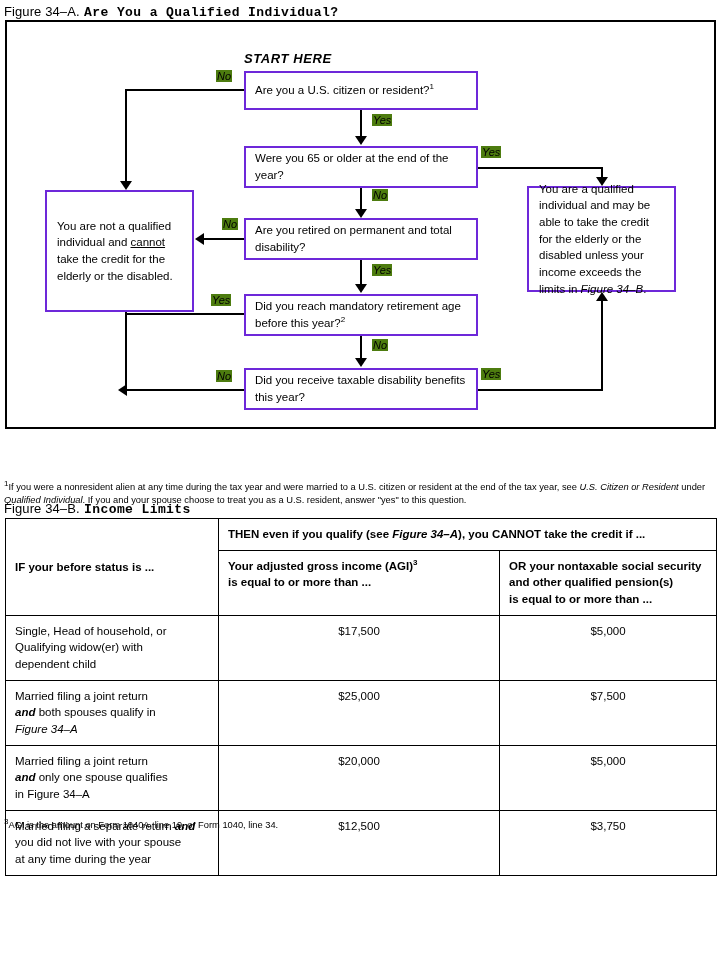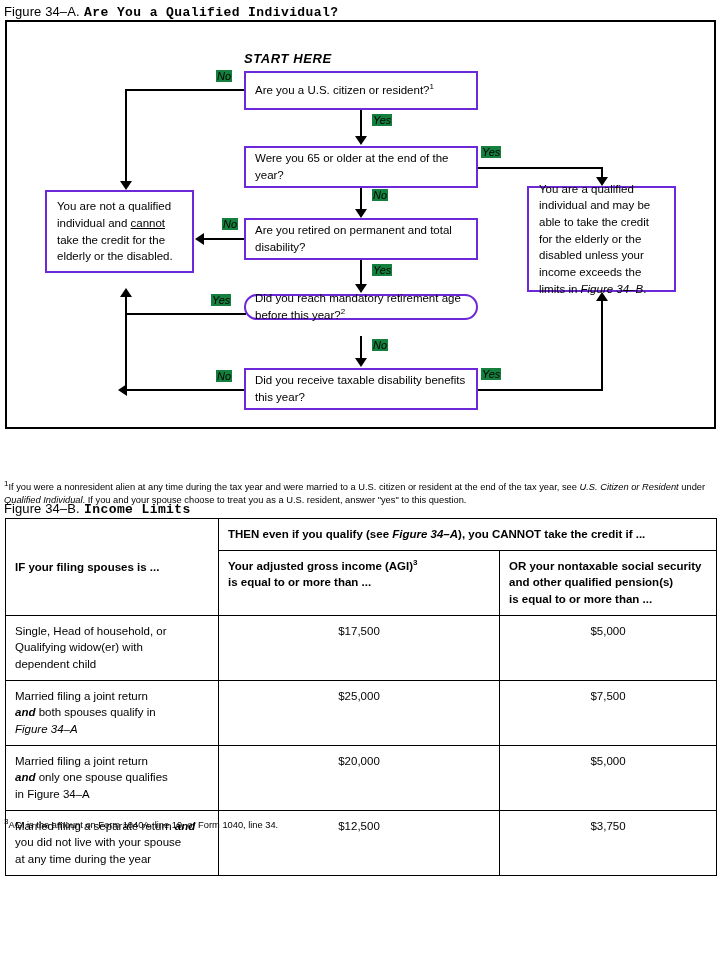--- a/index.html
+++ b/index.html
@@ -57,25 +57,25 @@
     z-index: 5;
   }
   .flow-box.center-v {
     display: flex;
     align-items: center;
   }
 
   #box-citizen   { left: 244px; top: 71px;  width: 234px; height: 39px; }
   #box-age65     { left: 244px; top: 146px; width: 234px; height: 42px; }
   #box-retired   { left: 244px; top: 218px; width: 234px; height: 42px; }
-  #box-mandatory { left: 244px; top: 294px; width: 234px; height: 26px; border-radius: 18px; }
+  #box-mandatory { left: 244px; top: 294px; width: 234px; height: 42px; }
   #box-taxable   { left: 244px; top: 368px; width: 234px; height: 42px; }
 
   #box-not-qualified {
-    left: 45px; top: 190px; width: 149px; height: 83px;
+    left: 45px; top: 190px; width: 149px; height: 122px;
     padding: 6px 10px;
     display: flex; align-items: center;
   }
   #box-qualified {
     left: 527px; top: 186px; width: 149px; height: 106px;
     padding: 6px 10px;
     display: flex; align-items: center;
   }
 
   .u { text-decoration: underline; }
@@ -125,21 +125,21 @@
     border-bottom: 6px solid transparent;
     border-right: 9px solid #000;
   }
 
   
   .branch-label {
     position: absolute;
     font-size: 11px;
     font-style: italic;
     z-index: 4;
-    background: #15803d;
+    background: #4d7c0f;
     padding: 0 1px;
     white-space: nowrap;
   }
 
   
   #figA-footnotes {
     position: absolute;
     left: 4px;
     top: 433px;
     width: 714px;
@@ -281,21 +281,21 @@
 </div>
 
 <table id="figB-table">
   <colgroup>
     <col class="col-a">
       <col class="col-b">
       <col class="col-c">
   </colgroup>
   <tbody>
     <tr>
-      <td class="hdr status-mid" rowspan="2">IF your filing spouses is ...</td>
+      <td class="hdr status-mid" rowspan="2">IF your before status is ...</td>
       <td class="hdr" colspan="2"><span>THEN even if you qualify (see </span><span class="it">Figure 34–A</span><span>), you CANNOT take the credit if ...</span></td>
     </tr>
     <tr>
       <td class="hdr"><span>Your adjusted gross income (AGI)</span><sup>3</sup><br><span>is equal to or more than ...</span></td>
       <td class="hdr"><span>OR your nontaxable social security</span><br><span>and other qualified pension(s)</span><br><span>is equal to or more than ...</span></td>
     </tr>
 
     <tr>
       <td><span>Single, Head of household, or</span><br><span>Qualifying widow(er) with</span><br><span>dependent child</span></td>
       <td class="num">$17,500</td>

